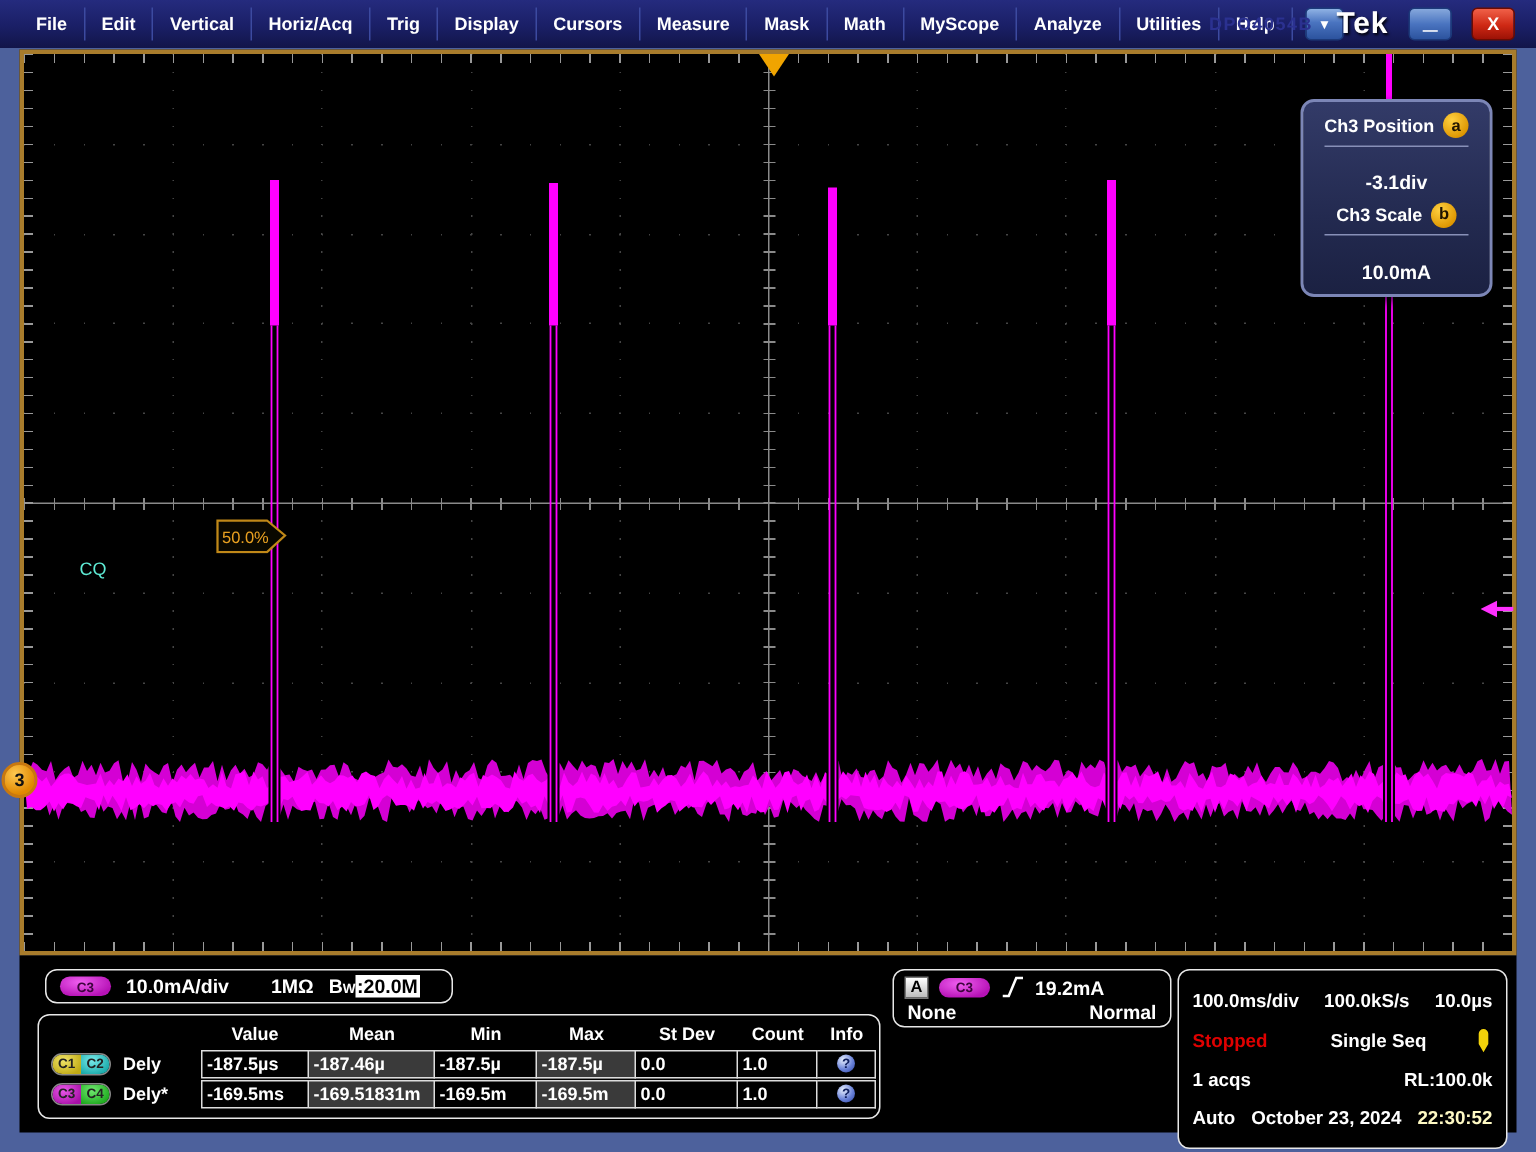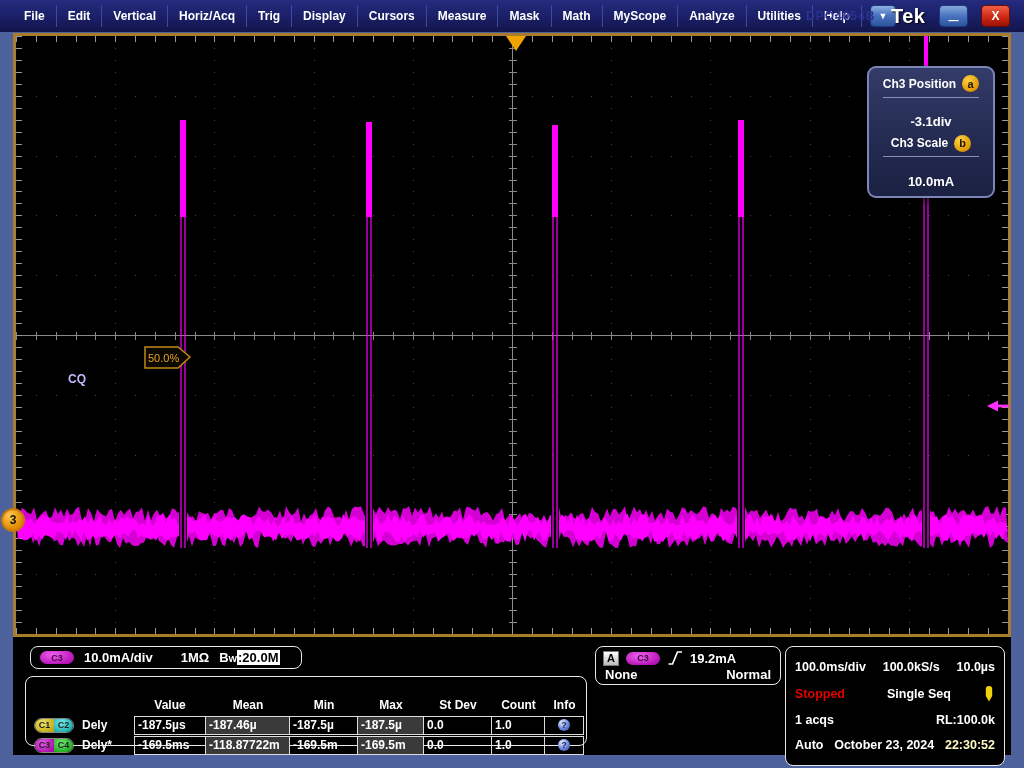--- a/index.html
+++ b/index.html
@@ -56,21 +56,21 @@
     position:absolute; left:490px; top:0; width:0; height:0;
     border-left:10px solid transparent; border-right:10px solid transparent;
     border-top:15px solid #f0a400; z-index:5;
   }
   .ch-marker {
     position:absolute; left:-15px; top:472px; width:24px; height:24px;
     border-radius:50%; background:radial-gradient(circle at 35% 30%,#ffc850,#e08800 70%);
     border:2px solid #c87810; color:#111; font-size:12px; font-weight:bold;
     display:flex; align-items:center; justify-content:center; z-index:6;
   }
-  .cq-label { position:absolute; left:52px; top:336px; color:#c4b5fd; font-size:12px; font-weight:bold; z-index:4; }
+  .cq-label { position:absolute; left:37px; top:336px; color:#5eead4; font-size:12px; font-weight:normal; z-index:4; }
   .flag-50 { position:absolute; left:128px; top:310px; z-index:5; }
   .trig-level-arrow { position:absolute; right:-1px; top:363px; z-index:5; }
   
   .knob-panel {
     position:absolute; left:851px; top:30px; width:128px; height:132px;
     background:linear-gradient(180deg,#333b68 0%,#232a50 60%,#1b2142 100%);
     border:2px solid #7c86b6; border-radius:9px; z-index:10;
     display:flex; flex-direction:column; justify-content:space-evenly;
     padding:6px 8px; box-shadow:2px 3px 6px rgba(0,0,0,.6);
   }
@@ -87,21 +87,21 @@
   .ch-readout { left:17px; top:9px; width:272px; height:23px; display:flex; align-items:center; gap:10px; padding:0 9px; }
   .pill {
     border-radius:8px; font-size:9px; font-weight:bold; color:#2a082a;
     display:flex; align-items:center; justify-content:center; flex:none;
   }
   .pill-c3 { width:34px; height:13px; background:radial-gradient(ellipse at 40% 30%,#f060f0,#b612b6 75%); color:#3c043c; }
   .wtext { color:#fff; font-size:13px; font-weight:bold; }
   .bw-inv { background:#fff; color:#000; padding:0 1px; font-size:13px; font-weight:bold; }
   sub.bw { font-size:9px; }
   
-  .meas-box { left:12px; top:39px; width:562px; height:70px; padding:18px 4px; }
+  .meas-box { left:12px; top:39px; width:562px; height:70px; padding:2px 4px; }
   .meas-grid { display:grid; grid-template-columns:104px 72px 84px 68px 66px 68px 53px 39px; grid-auto-rows:20px; align-items:center; }
   .hdr { color:#fff; font-size:12px; font-weight:bold; text-align:center; }
   .cell { height:19px; line-height:17px; border:1px solid #ddd; color:#fff; font-size:12px; font-weight:bold; padding-left:3px; border-left-width:0; }
   .cell.first { border-left-width:1px; }
   .cell.shade { background:#3a3a3a; }
   .meas-name { display:flex; align-items:center; gap:8px; color:#fff; font-size:12px; font-weight:bold; padding-left:4px; }
   .dualpill { display:flex; border-radius:8px; overflow:hidden; border:1px solid #888; flex:none; }
   .dualpill span { width:19px; height:13px; font-size:9px; font-weight:bold; display:flex; align-items:center; justify-content:center; color:#222; }
   .src-c1 { background:radial-gradient(ellipse at 40% 30%,#f0e468,#c0aa14 80%); }
   .src-c2 { background:radial-gradient(ellipse at 40% 30%,#78eaea,#18a8a8 80%); }
@@ -293,21 +293,21 @@
         </div>
 
       <div class="meas-name">
         <span class="dualpill">
             <span class="src-c3">C3</span>
             <span class="src-c4">C4</span>
           </span>
         <span>Dely*</span>
       </div>
       <div class="cell first">-169.5ms</div>
-      <div class="cell shade">-118.87722m</div>
+      <div class="cell shade">-169.51831m</div>
       <div class="cell">-169.5m</div>
       <div class="cell shade">-169.5m</div>
       <div class="cell">0.0</div>
       <div class="cell">1.0</div>
       <div class="info-cell">
           <span class="info-icon">?</span>
         </div>
     </div>
   </div>
 

